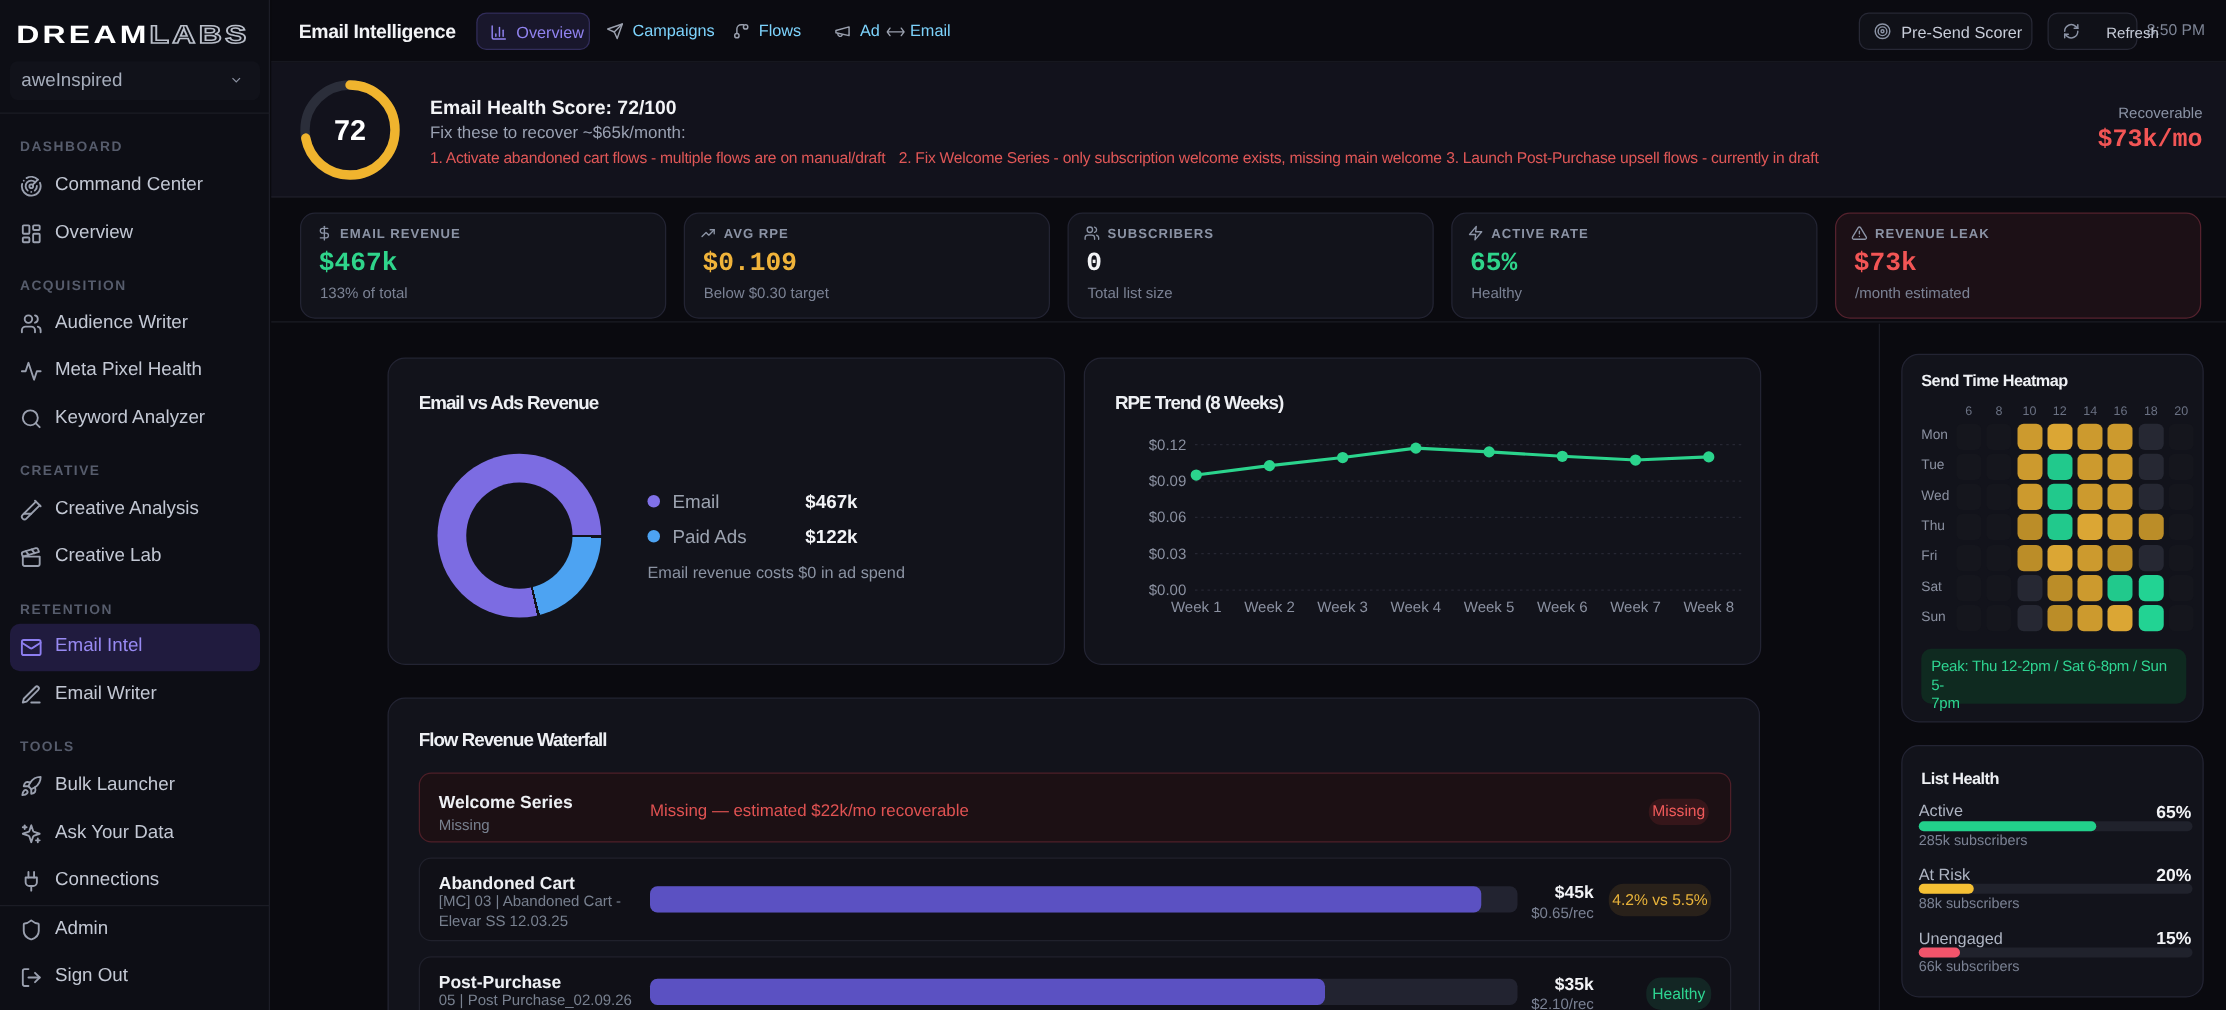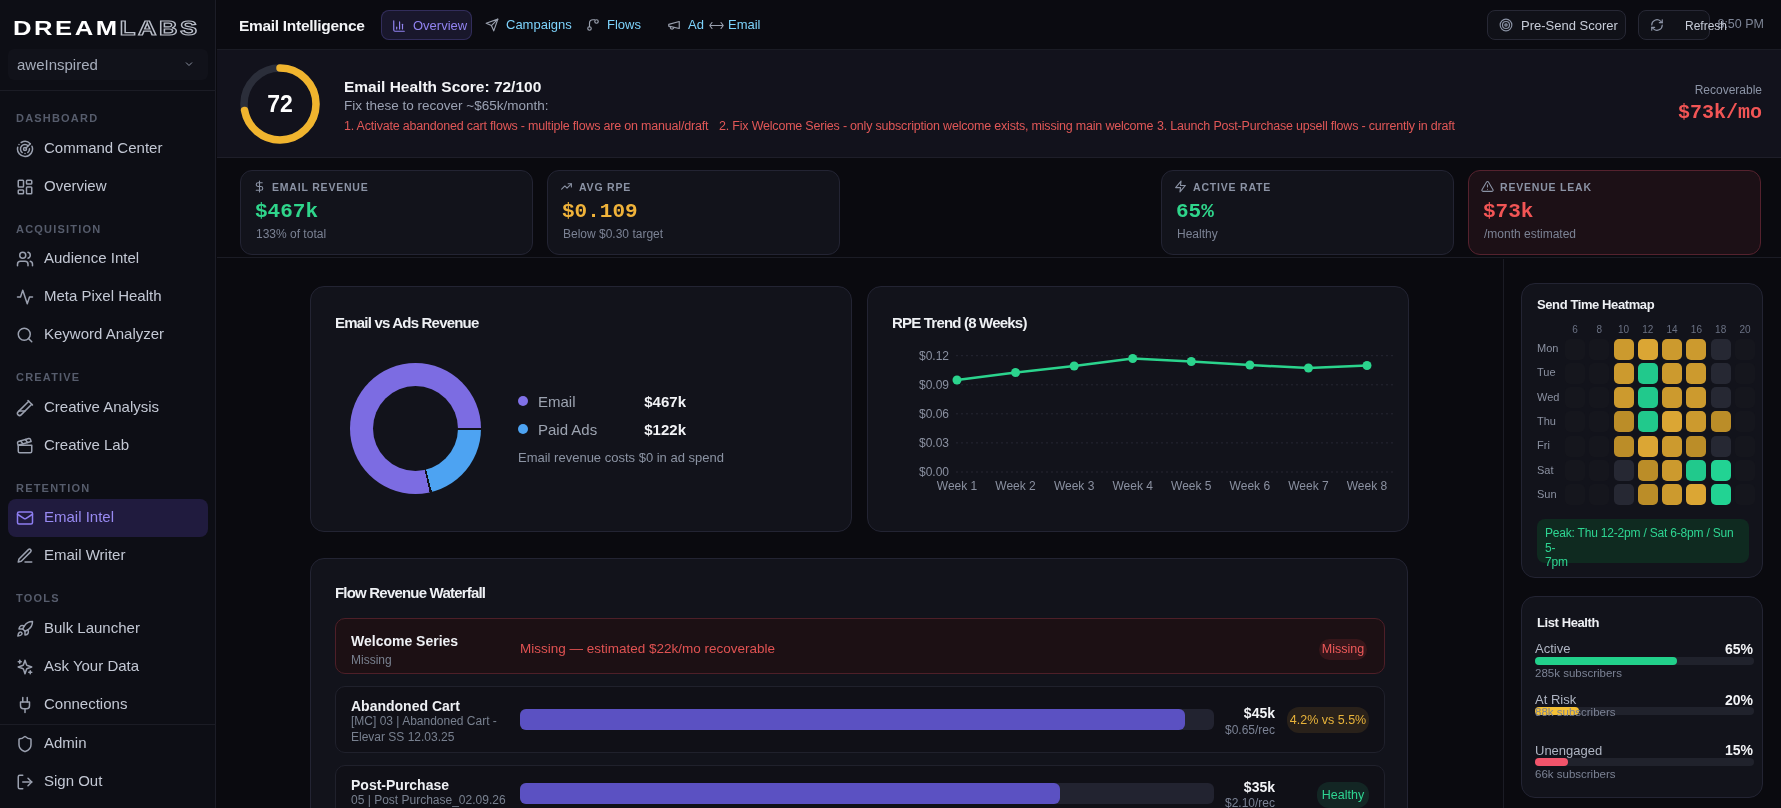--- a/index.html
+++ b/index.html
@@ -157,21 +157,21 @@
     <div class="txt">Overview</div>
     </div>
     <div class="slabel" style="top:223px">ACQUISITION</div>
     <div class="sitem" style="top:240px">
     <svg width="18" height="18" viewBox="0 0 24 24" fill="none" stroke-width="2" stroke-linecap="round" stroke-linejoin="round">
         <path d="M16 21v-2a4 4 0 0 0-4-4H6a4 4 0 0 0-4 4v2"></path>
         <circle cx="9" cy="7" r="4"></circle>
         <path d="M22 21v-2a4 4 0 0 0-3-3.87"></path>
         <path d="M16 3.13a4 4 0 0 1 0 7.75"></path>
       </svg>
-    <div class="txt">Audience Intel</div>
+    <div class="txt">Audience Writer</div>
     </div>
     <div class="sitem" style="top:278px">
     <svg width="18" height="18" viewBox="0 0 24 24" fill="none" stroke-width="2" stroke-linecap="round" stroke-linejoin="round">
         <path d="M22 12h-4l-3 9L9 3l-3 9H2"></path>
       </svg>
     <div class="txt">Meta Pixel Health</div>
     </div>
     <div class="sitem" style="top:316px">
     <svg width="18" height="18" viewBox="0 0 24 24" fill="none" stroke-width="2" stroke-linecap="round" stroke-linejoin="round">
         <circle cx="11" cy="11" r="8"></circle>
@@ -343,20 +343,31 @@
     <div class="sub">133% of total</div>
       </div>
       <div class="kpi" style="left:330px">
     <svg width="13" height="13" viewBox="0 0 24 24" fill="none" stroke="#8b93a5" stroke-width="2" stroke-linecap="round" stroke-linejoin="round">
           <polyline points="3 17 9 11 13 15 21 7"></polyline>
           <polyline points="15 7 21 7 21 13"></polyline>
         </svg>
     <div class="lab">AVG RPE</div>
     <div class="val" style="color:#f0b33a">$0.109</div>
     <div class="sub">Below $0.30 target</div>
+      </div>
+      <div class="kpi" style="left:637px">
+    <svg width="13" height="13" viewBox="0 0 24 24" fill="none" stroke="#8b93a5" stroke-width="2" stroke-linecap="round" stroke-linejoin="round">
+          <path d="M16 21v-2a4 4 0 0 0-4-4H6a4 4 0 0 0-4 4v2"></path>
+          <circle cx="9" cy="7" r="4"></circle>
+          <path d="M22 21v-2a4 4 0 0 0-3-3.87"></path>
+          <path d="M16 3.13a4 4 0 0 1 0 7.75"></path>
+        </svg>
+    <div class="lab">SUBSCRIBERS</div>
+    <div class="val" style="color:#f2f3f6">0</div>
+    <div class="sub">Total list size</div>
       </div>
       <div class="kpi" style="left:944px">
     <svg width="13" height="13" viewBox="0 0 24 24" fill="none" stroke="#8b93a5" stroke-width="2" stroke-linecap="round" stroke-linejoin="round">
           <polygon points="13 2 3 14 12 14 11 22 21 10 12 10 13 2"></polygon>
         </svg>
     <div class="lab">ACTIVE RATE</div>
     <div class="val" style="color:#2fd58b">65%</div>
     <div class="sub">Healthy</div>
       </div>
       <div class="kpi leak" style="left:1251px">
@@ -541,21 +552,21 @@
         <div class="lh-pct" style="top:44px">65%</div>
       <div class="lh-track" style="top:60px">
           <div class="lh-fill" style="width:142px; background:#22d08b"></div>
         </div>
       <div class="lh-sub" style="top:70px">285k subscribers</div>
       <div class="lh-lab" style="top:95px">At Risk</div>
         <div class="lh-pct" style="top:95px">20%</div>
       <div class="lh-track" style="top:110px">
           <div class="lh-fill" style="width:44px; background:#f5c034"></div>
         </div>
-      <div class="lh-sub" style="top:109px">88k subscribers</div>
+      <div class="lh-sub" style="top:120px">88k subscribers</div>
       <div class="lh-lab" style="top:146px">Unengaged</div>
         <div class="lh-pct" style="top:145px">15%</div>
       <div class="lh-track" style="top:161px">
           <div class="lh-fill" style="width:33px; background:#f2546b"></div>
         </div>
       <div class="lh-sub" style="top:171px">66k subscribers</div>
     </div>
   </div>
 </div>
 

